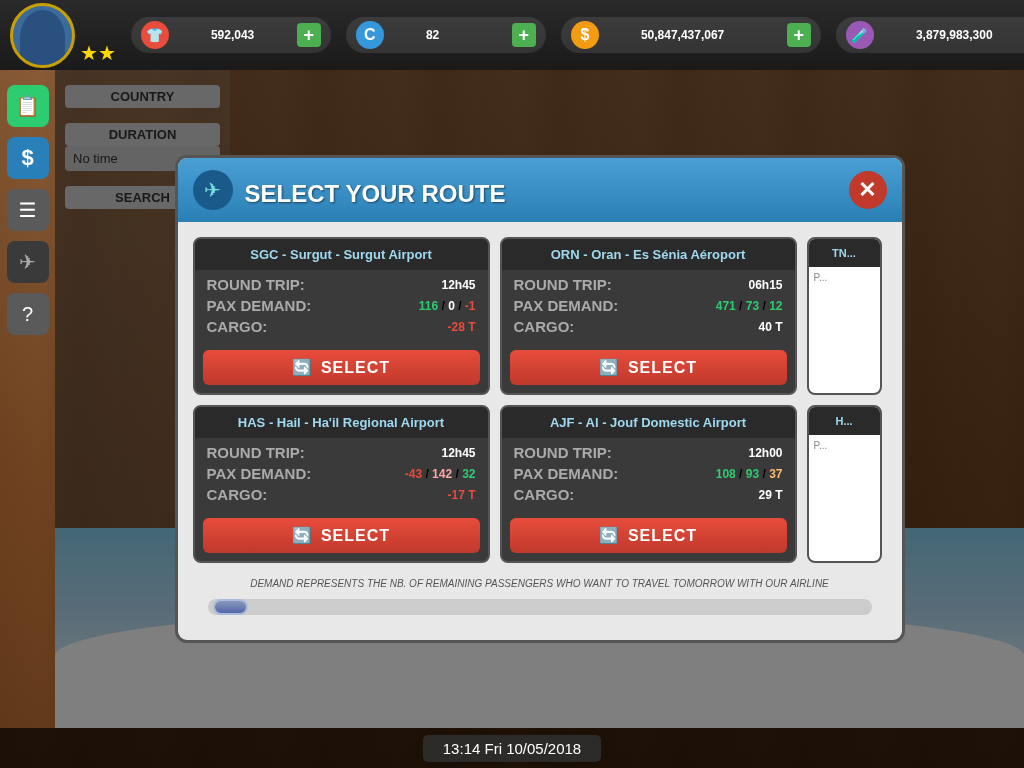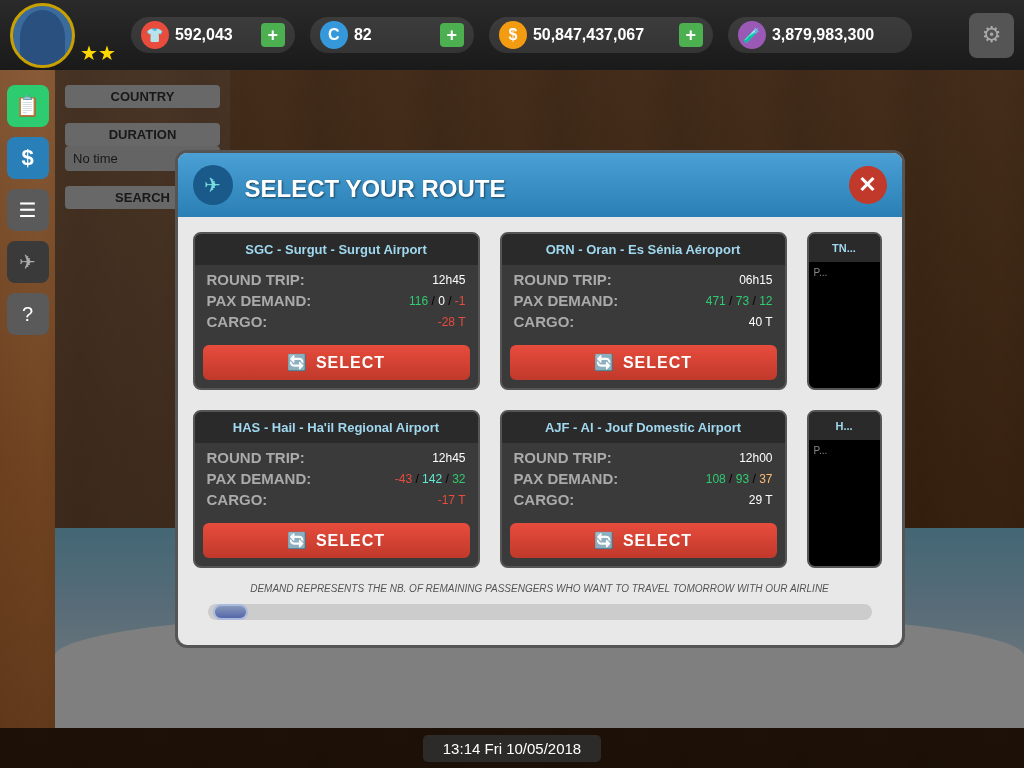--- a/index.html
+++ b/index.html
@@ -102,23 +102,24 @@
       font-size: 14px;
     }
 
     .resource-icon.shirt { background: #e74c3c; color: white; }
     .resource-icon.coin { background: #3498db; color: white; }
     .resource-icon.money { background: #f39c12; color: white; }
     .resource-icon.flask { background: #9b59b6; color: white; }
 
     .resource-value {
       color: white;
-      font-size: 16px;
+      font-size: 12px;
       font-weight: bold;
       min-width: 80px;
+      margin-left: 36px;
     }
 
     .add-btn {
       width: 24px;
       height: 24px;
       background: #4CAF50;
       color: white;
       border: none;
       border-radius: 4px;
       font-size: 18px;
@@ -293,21 +294,21 @@
     .modal-body {
       padding: 15px;
       overflow-y: auto;
       max-height: 500px;
     }
 
     
     .route-grid {
       display: grid;
       grid-template-columns: 1fr 1fr 80px;
-      gap: 20px;
+      gap: 10px;
     }
 
     .route-card {
       background: #3a3a3a;
       border-radius: 8px;
       overflow: hidden;
       border: 2px solid #555;
     }
 
     .route-card-header {
@@ -331,21 +332,21 @@
       font-size: 12px;
     }
 
     .route-info-label {
       color: #aaa;
       font-weight: bold;
       font-size: 15px;
     }
 
     .route-info-value {
-      font-weight: normal;
+      font-weight: bold;
       font-size: 12px;
     }
 
     .route-info-value.white { color: white; }
     .route-info-value.red { color: #e74c3c; }
 
     .select-btn {
       background: linear-gradient(180deg, #e74c3c 0%, #c0392b 100%);
       border: none;
       border-radius: 6px;
@@ -417,21 +418,21 @@
     .time-display {
       color: white;
       font-size: 15px;
       background: rgba(50,50,50,0.8);
       padding: 5px 20px;
       border-radius: 5px;
     }
 
     
     .route-card-partial {
-      background: #000000;
+      background: #ffffff;
       border-radius: 8px;
       overflow: hidden;
       border: 2px solid #555;
       width: 75px;
     }
 
     .route-card-partial-header {
       background: #2a2a2a;
       padding: 8px 5px;
       color: #a0d8ef;
@@ -616,21 +617,21 @@
               <span>HAS - Hail - Ha'il Regional Airport</span>
             </div>
             <div class="route-card-body">
               <div class="route-info-row">
                 <span class="route-info-label">ROUND TRIP:</span>
                 <span class="route-info-value white">12h45</span>
               </div>
               <div class="route-info-row">
                 <span class="route-info-label">PAX DEMAND:</span>
                 <span class="route-info-value">
-                  <span style="color:#e74c3c">-43</span> / <span style="color:#5eead4">142</span> / <span style="color:#2ecc71">32</span>
+                  <span style="color:#e74c3c">-43</span> / <span style="color:#fca5a5">142</span> / <span style="color:#2ecc71">32</span>
                 </span>
               </div>
               <div class="route-info-row">
                 <span class="route-info-label">CARGO:</span>
                 <span class="route-info-value red">-17 T</span>
               </div>
             </div>
             <div style="padding: 0 8px 8px;">
               <button class="select-btn">
                 <span>🔄</span>

